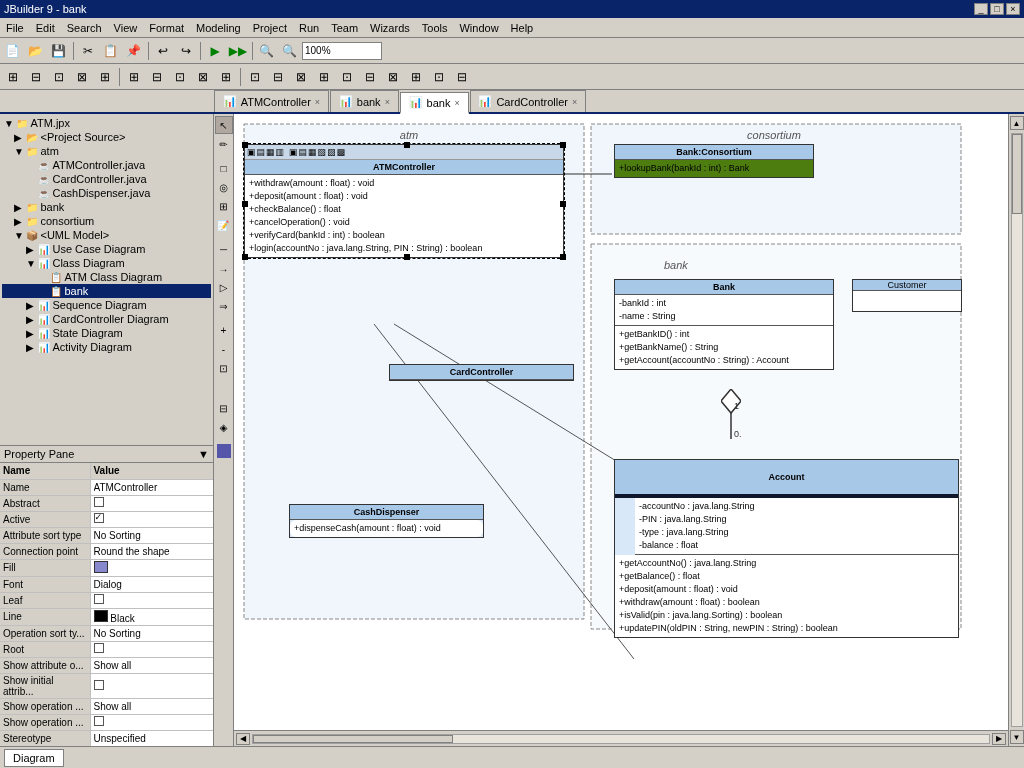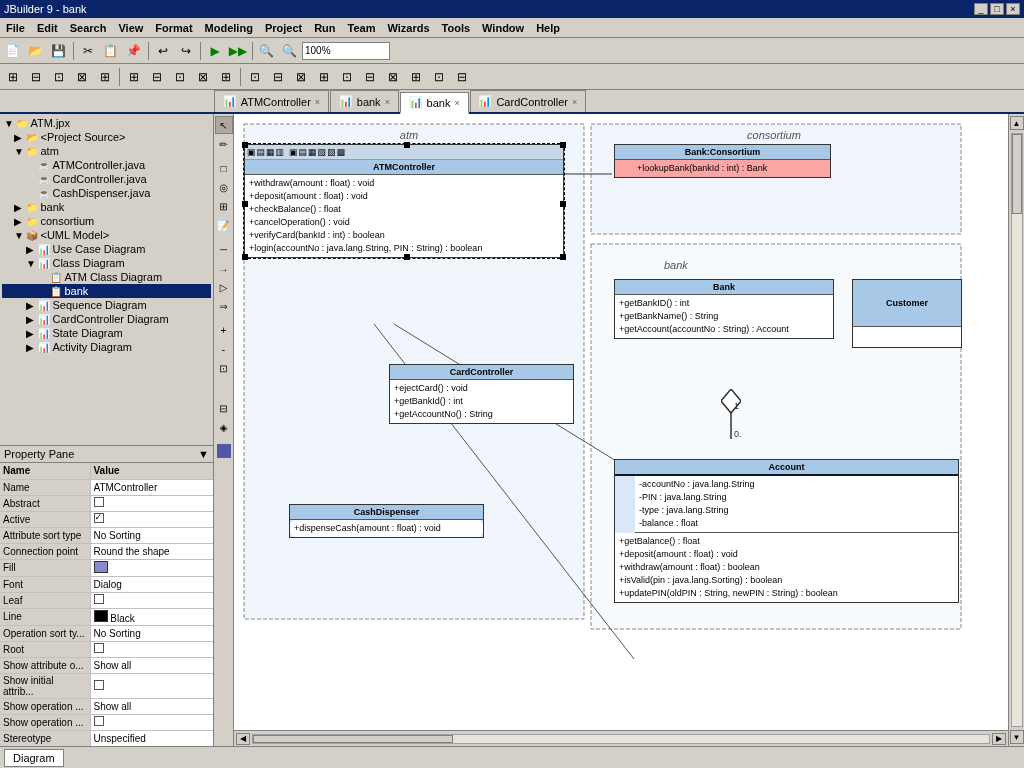--- a/index.html
+++ b/index.html
@@ -5,28 +5,28 @@
     * { margin: 0; padding: 0; box-sizing: border-box; }
     body { font-family: 'Arial', sans-serif; font-size: 11px; background: #d4d0c8; overflow: hidden; width: 1024px; height: 768px; }
     
     
     #titlebar { background: #0a246a; color: white; height: 18px; display: flex; align-items: center; padding: 0 4px; justify-content: space-between; }
     #titlebar .title { font-size: 11px; }
     #titlebar .controls { display: flex; gap: 2px; }
     #titlebar .ctrl-btn { width: 14px; height: 12px; background: #d4d0c8; border: 1px solid #808080; font-size: 9px; display: flex; align-items: center; justify-content: center; cursor: pointer; color: black; }
 
     
-    #menubar { background: #d4d0c8; height: 20px; display: flex; align-items: center; border-bottom: 1px solid #808080; font-weight: bold; }
+    #menubar { background: #d4d0c8; height: 20px; display: flex; align-items: center; border-bottom: 1px solid #808080; }
     .menu-item { padding: 2px 6px; font-size: 11px; cursor: pointer; }
 
     
     .toolbar { background: #d4d0c8; height: 26px; display: flex; align-items: center; padding: 0 2px; border-bottom: 1px solid #808080; gap: 1px; }
     .tb-btn { width: 22px; height: 22px; background: #d4d0c8; border: 1px solid transparent; display: flex; align-items: center; justify-content: center; cursor: pointer; font-size: 12px; }
     .tb-sep { width: 1px; height: 18px; background: #808080; margin: 0 2px; }
-    .tb-input { height: 18px; width: 88px; border: 1px solid #808080; font-size: 10px; padding: 4px 2px; }
+    .tb-input { height: 18px; width: 80px; border: 1px solid #808080; font-size: 10px; padding: 4px 2px; }
 
     
     #tabbar { background: #d4d0c8; height: 24px; display: flex; align-items: flex-end; padding-left: 214px; border-bottom: 2px solid #0a246a; }
     .tab { height: 22px; padding: 0 8px; border: 1px solid #808080; border-bottom: none; background: #d4d0c8; font-size: 11px; display: flex; align-items: center; gap: 4px; cursor: pointer; margin-right: 1px; }
     .tab.active { background: white; border-bottom: 2px solid white; margin-bottom: -2px; }
     .tab .close { font-size: 9px; color: #666; }
 
     
     #main { display: flex; height: calc(768px - 18px - 20px - 26px - 26px - 24px - 22px); }
 
@@ -428,71 +428,71 @@
             <div>+deposit(amount : float) : void</div>
             <div>+checkBalance() : float</div>
             <div>+cancelOperation() : void</div>
             <div>+verifyCard(bankId : int) : boolean</div>
             <div>+login(accountNo : java.lang.String, PIN : String) : boolean</div>
           </div>
         </div>
 
         <div style="position:absolute; left:155px; top:250px; width:185px; border:1px solid #333; background:#d8e8f8; font-size:9px;">
           <div style="background:#a8c8e8;text-align:center;padding:2px;border-bottom:1px solid #555;font-weight:bold;">CardController</div>
-          <div style="background:white;padding:2px 4px;line-height:13px;">
-            <div>+ejectCard() : void</div>
-            <div>+getBankId() : int</div>
-            <div>+getAccountNo() : String</div>
-          </div>
         </div>
 
         <div style="position:absolute; left:55px; top:390px; width:195px; border:1px solid #333; background:#d8e8f8; font-size:9px;">
           <div style="background:#a8c8e8;text-align:center;padding:2px;border-bottom:1px solid #555;font-weight:bold;">CashDispenser</div>
           <div style="background:white;padding:2px 4px;line-height:13px;border-radius:6px;">
             <div>+dispenseCash(amount : float) : void</div>
           </div>
         </div>
 
-        <div style="position:absolute; left:380px; top:30px; width:217px; border:1px solid #333; background:#d8e8f8; font-size:9px;">
+        <div style="position:absolute; left:380px; top:30px; width:200px; border:1px solid #333; background:#d8e8f8; font-size:9px;">
           <div style="background:#a8c8e8;text-align:center;padding:2px;border-bottom:1px solid #555;font-weight:bold;">Bank:Consortium</div>
-          <div style="background:#fca5a5;padding:2px 22px;line-height:13px;">
+          <div style="background:#4d7c0f;padding:2px 4px;line-height:13px;">
             <div>+lookupBank(bankId : int) : Bank</div>
           </div>
         </div>
 
         <div style="position:absolute; left:380px; top:165px; width:220px; border:1px solid #333; background:#d8e8f8; font-size:9px;">
           <div style="background:#a8c8e8;text-align:center;padding:2px;border-bottom:1px solid #555;font-weight:bold;">Bank</div>
+          <div style="background:white;padding:2px 4px;line-height:13px;border-bottom:1px solid #555;">
+            <div>-bankId : int</div>
+            <div>-name : String</div>
+          </div>
           <div style="background:white;padding:2px 4px;line-height:13px;">
             <div>+getBankID() : int</div>
             <div>+getBankName() : String</div>
             <div>+getAccount(accountNo : String) : Account</div>
           </div>
         </div>
 
         <div style="position:absolute; left:618px; top:165px; width:110px; border:1px solid #333; background:#d8e8f8; font-size:9px;">
-          <div style="background:#a8c8e8;text-align:center;padding:18px;border-bottom:1px solid #555;font-weight:bold;">Customer</div>
+          <div style="background:#a8c8e8;text-align:center;padding:0;border-bottom:1px solid #555;font-weight:normal;">Customer</div>
           <div style="background:white;padding:4px;height:20px;"></div>
         </div>
 
         <svg style="position:absolute;left:487px;top:275px;width:20px;height:50px;">
           <polygon points="10,0 20,12 10,24 0,12" fill="white" stroke="#333" stroke-width="1.5"></polygon>
           <text x="13" y="20" font-size="9" fill="#333">1</text>
           <line x1="10" y1="24" x2="10" y2="50" stroke="#333" stroke-width="1.5"></line>
           <text x="13" y="48" font-size="9" fill="#333">0..*</text>
         </svg>
 
         <div style="position:absolute; left:380px; top:345px; width:345px; border:1px solid #333; background:#d8e8f8; font-size:9px;">
-          <div style="background:#a8c8e8;text-align:center;padding:2px;border-bottom:2px solid #0f172a;font-weight:bold;">Account</div>
+          <div style="background:#a8c8e8;text-align:center;padding:12px;border-bottom:4px solid #0f172a;font-weight:bold;">Account</div>
           <div style="background:white;padding:2px 4px;line-height:13px;border-bottom:1px solid #555;margin-left:20px;">
             <div>-accountNo : java.lang.String</div>
             <div>-PIN : java.lang.String</div>
             <div>-type : java.lang.String</div>
             <div>-balance : float</div>
           </div>
           <div style="background:white;padding:2px 4px;line-height:13px;">
+            <div>+getAccountNo() : java.lang.String</div>
             <div>+getBalance() : float</div>
             <div>+deposit(amount : float) : void</div>
             <div>+withdraw(amount : float) : boolean</div>
             <div>+isValid(pin : java.lang.Sorting) : boolean</div>
             <div>+updatePIN(oldPIN : String, newPIN : String) : boolean</div>
           </div>
         </div>
 
       </div>
     </div>

